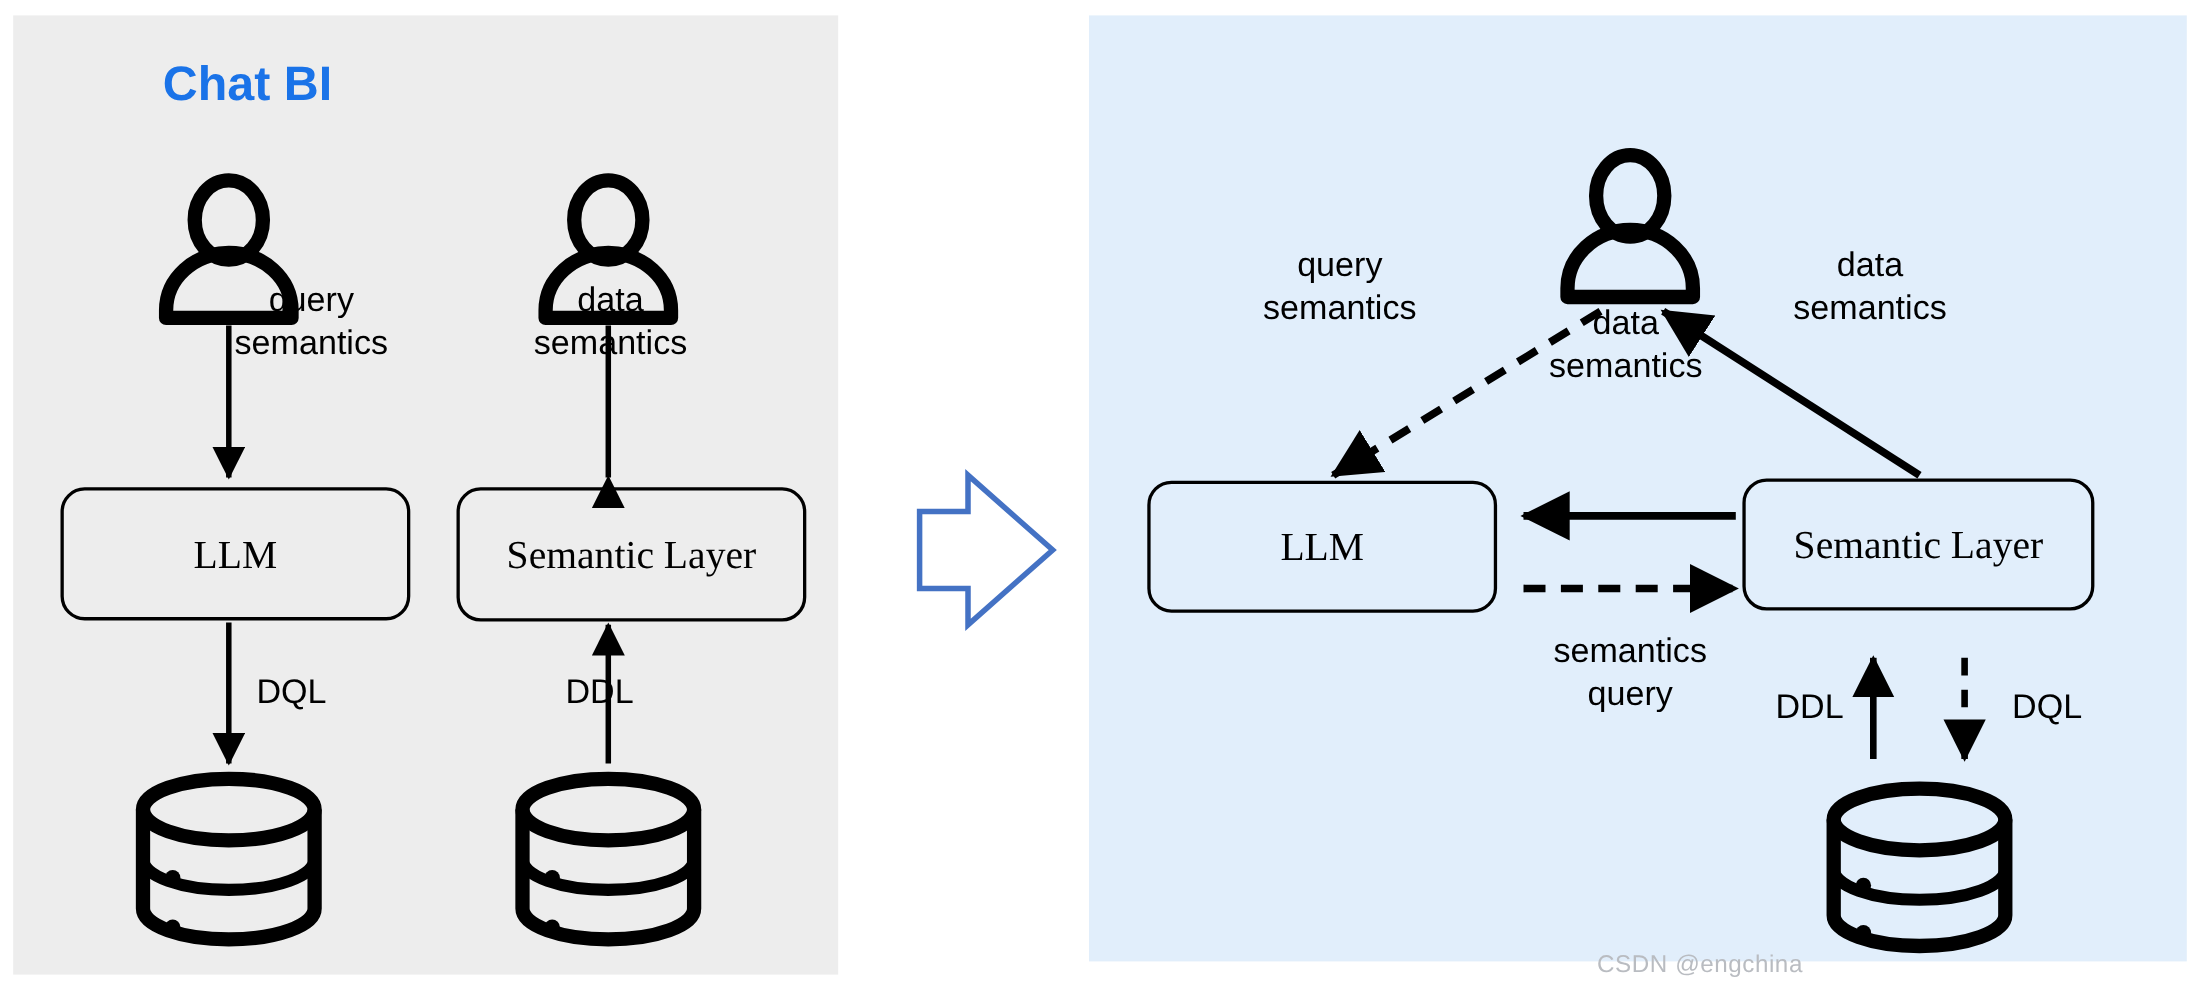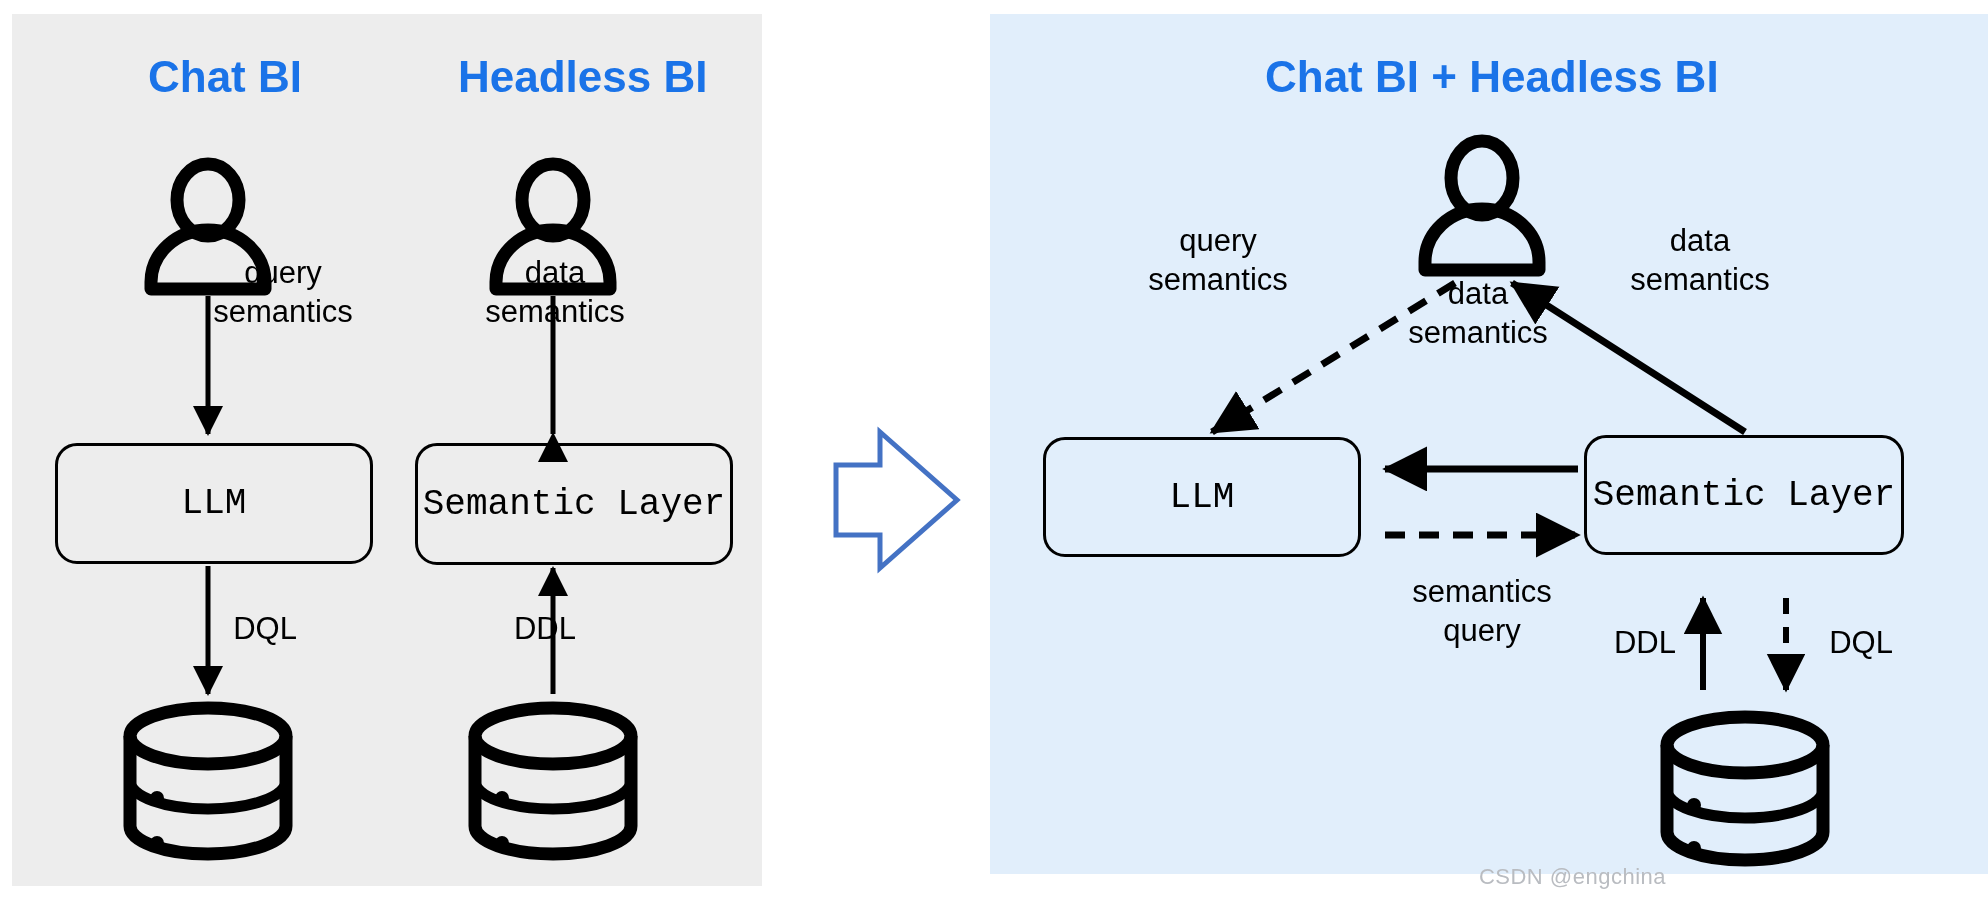--- a/index.html
+++ b/index.html
@@ -12,21 +12,20 @@
     height: 898px;
     font-family: "Liberation Sans", sans-serif;
     position: relative;
     overflow: hidden;
   }
   #stage {
     position: absolute;
     left: 0; top: 0;
     width: 1651px;
     height: 898px;
-    padding-left: 27px;
   }
   .panel {
     position: absolute;
   }
   #panel-left {
     left: 12px;
     top: 14px;
     width: 750px;
     height: 872px;
     background: #ededed;
@@ -54,21 +53,21 @@
   .node-box {
     position: absolute;
     border: 3px solid #000000;
     border-radius: 22px;
     display: flex;
     align-items: center;
     justify-content: center;
     font-size: 36px;
     color: #000000;
     box-sizing: border-box;
-    font-family: Liberation Mono, monospace;
+    font-family: Liberation Serif, serif;
     background: transparent;
   }
   #box-llm-left { left: 55px; top: 443px; width: 318px; height: 121px; }
   #box-sl-left  { left: 415px; top: 443px; width: 318px; height: 122px; }
   #box-llm-right { left: 1043px; top: 437px; width: 318px; height: 120px; }
   #box-sl-right  { left: 1584px; top: 435px; width: 320px; height: 120px; }
 
   .edge-label {
     position: absolute;
     font-size: 31px;
@@ -97,21 +96,20 @@
 </style>
 </head>
 <body>
 
 <div id="stage">
 
   <div class="panel" id="panel-left"></div>
 
   <div class="title" id="title-chat-bi">Chat BI</div>
 
-  <div class="title" id="title-headless-bi">Headless BI</div>
 
   <div class="node-box" id="box-llm-left">
     <span>LLM</span>
   </div>
 
   <div class="node-box" id="box-sl-left">
     <span>Semantic Layer</span>
   </div>
 
   <div class="edge-label" style="left:198px; top:254px; width:170px;">query
@@ -119,21 +117,20 @@
 
   <div class="edge-label" style="left:470px; top:254px; width:170px;">data
 semantics</div>
 
   <div class="edge-label" style="left:210px; top:610px; width:110px;">DQL</div>
 
   <div class="edge-label" style="left:490px; top:610px; width:110px;">DDL</div>
 
   <div class="panel" id="panel-right"></div>
 
-  <div class="title" id="title-combined">Chat BI  +  Headless BI</div>
 
   <div class="node-box" id="box-llm-right">
     <span>LLM</span>
   </div>
 
   <div class="node-box" id="box-sl-right">
     <span>Semantic Layer</span>
   </div>
 
   <div class="edge-label" style="left:1118px; top:222px; width:200px;">query

